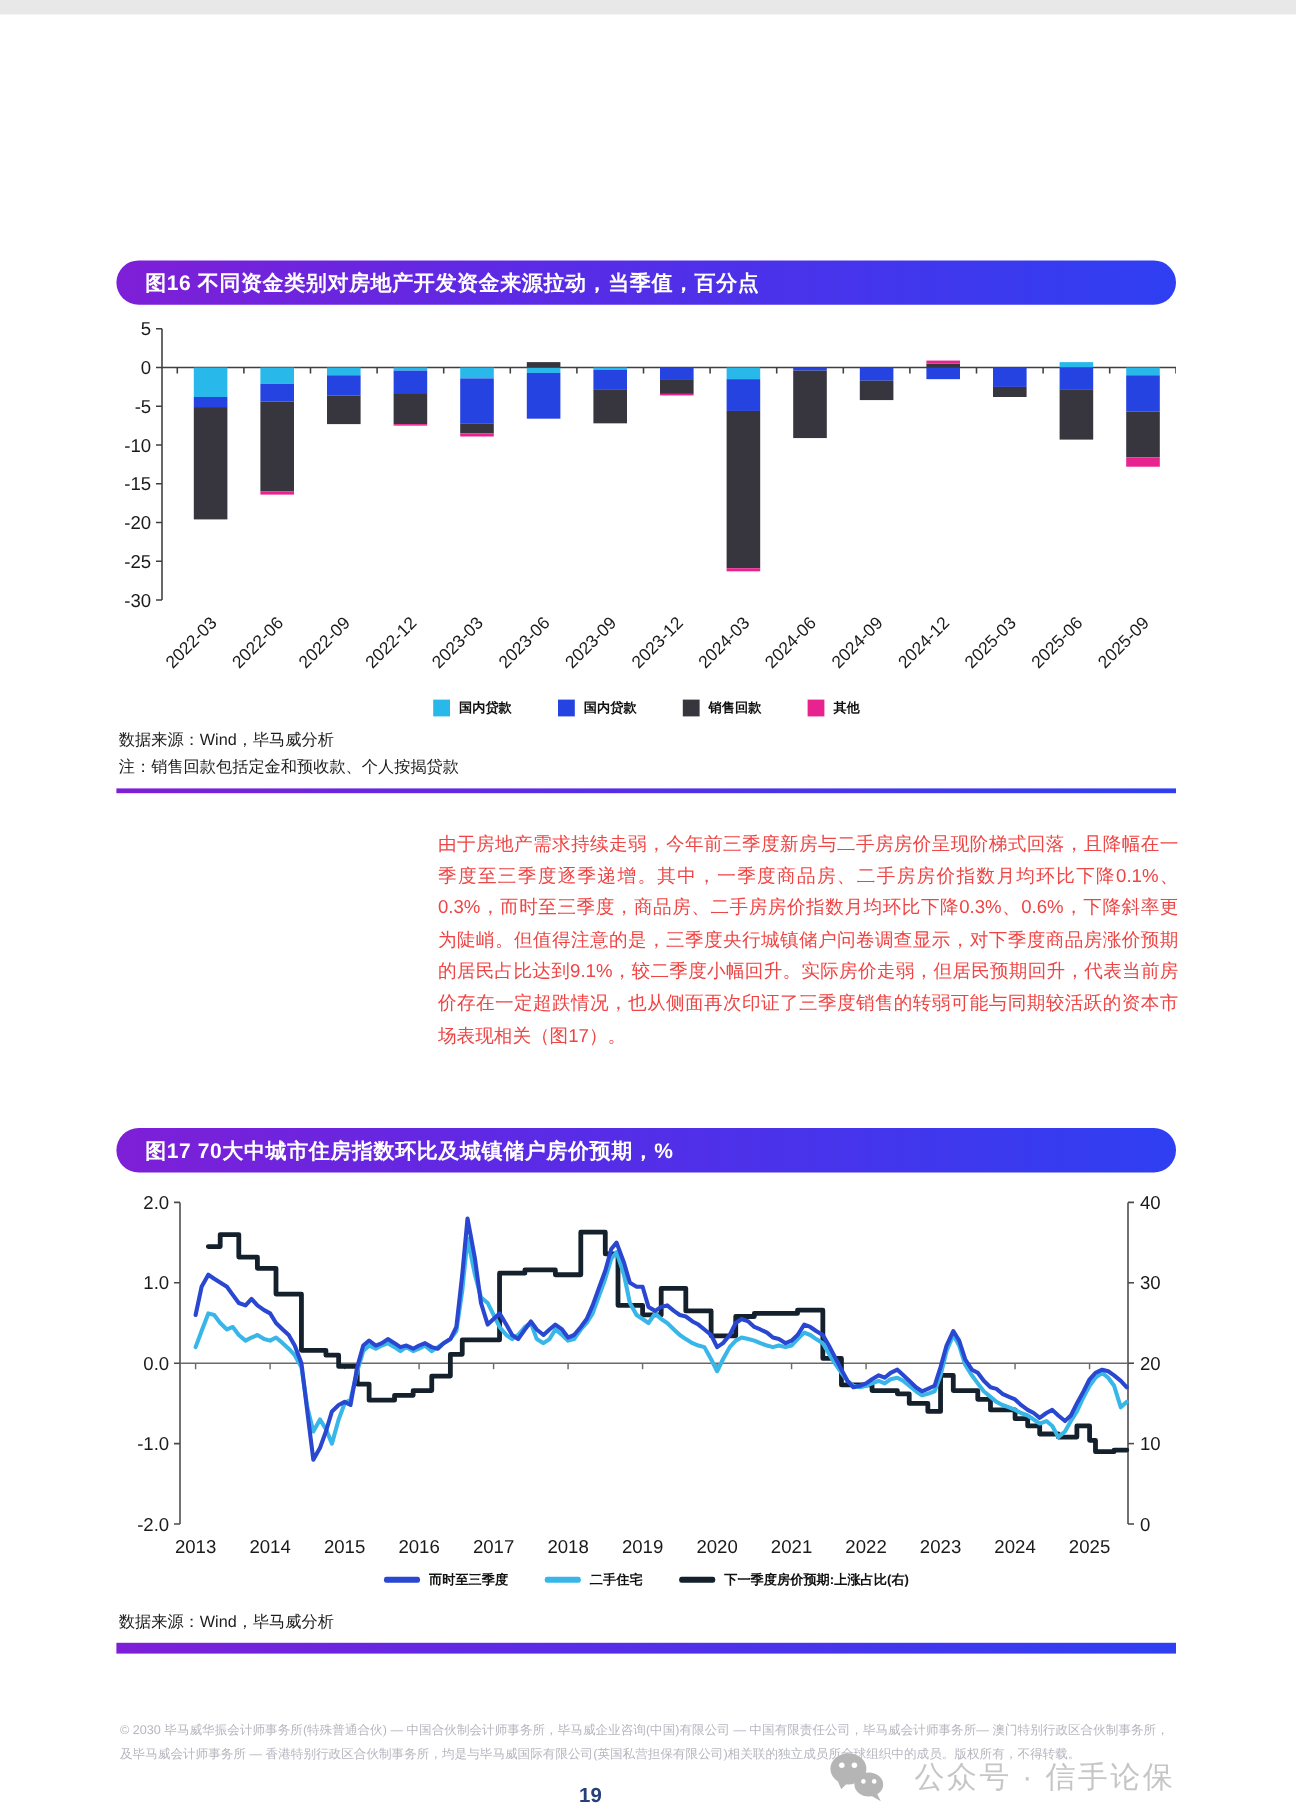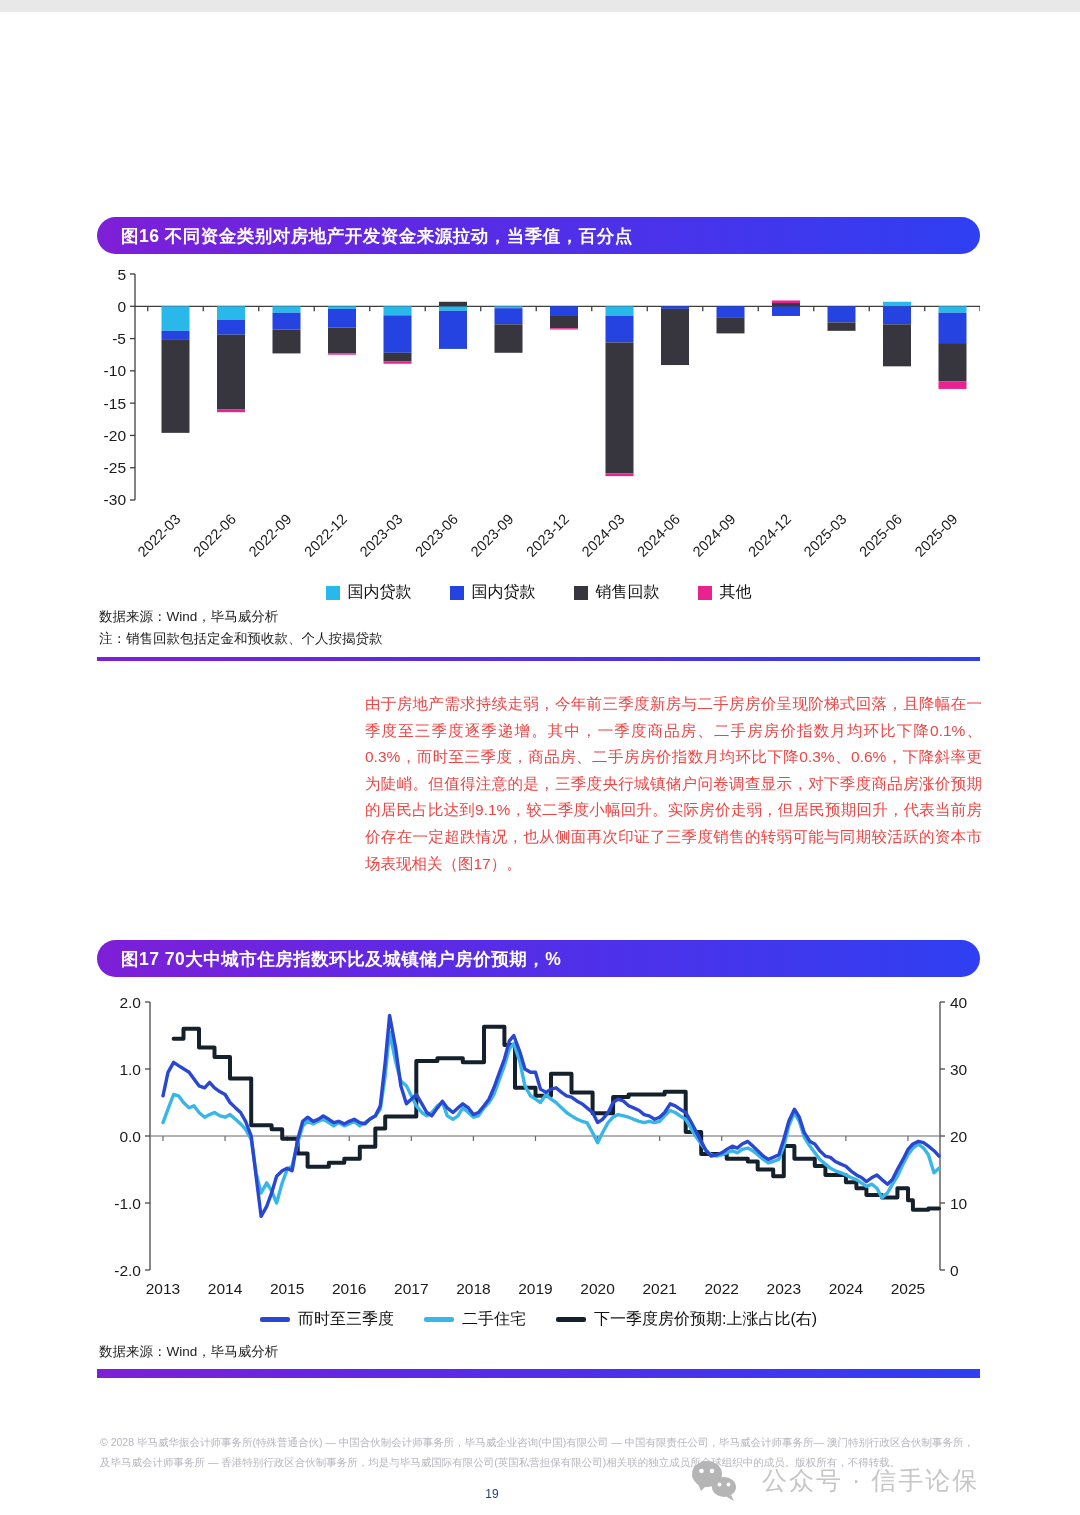--- a/index.html
+++ b/index.html
@@ -2,29 +2,29 @@
 <html><head>
 <meta charset="utf-8">
 <style>
   html,body{margin:0;padding:0;background:#e8e8e8;}
   .page{position:relative;width:1080px;height:1515px;background:#ffffff;font-family:"Liberation Sans",sans-serif;overflow:hidden;margin:12px auto;}
   .banner{position:absolute;left:97px;width:883px;height:37px;border-radius:19px;display:flex;align-items:center;padding-left:24px;box-sizing:border-box;background:linear-gradient(90deg,#7e1fd7 0%,#5c2ae5 38%,#2f3ff2 100%);}
   .banner span{color:#ffffff;font-weight:bold;font-size:17.5px;letter-spacing:.5px;}
   .chart-svg{position:absolute;left:97px;}
   svg text{font-family:"Liberation Sans",sans-serif;fill:#1a1a1a;}
   .legend-row{position:absolute;left:97px;width:883px;display:flex;justify-content:center;align-items:center;gap:38px;}
-  .legend-item{display:flex;align-items:center;gap:8px;font-size:16px;color:#111;}
+  .legend-item{display:flex;align-items:center;gap:8px;font-size:11px;color:#111;font-weight:bold;}
   .sw-square{width:14px;height:14px;display:inline-block;}
   .sw-line{width:30px;height:4.5px;border-radius:2px;display:inline-block;}
   .src-line{position:absolute;left:99px;font-size:13.5px;color:#1c1c1c;}
   .divider{position:absolute;left:97px;width:883px;height:3.5px;background:linear-gradient(90deg,#7e1fd7 0%,#5c2ae5 38%,#2f3ff2 100%);}
   .para{position:absolute;left:365px;top:679px;width:617px;font-size:15.5px;line-height:26.6px;color:#ef4444;text-align:justify;}
   .grad-bar{position:absolute;left:97px;width:883px;height:8.5px;background:linear-gradient(90deg,#7e1fd7 0%,#5c2ae5 38%,#2f3ff2 100%);}
   .footer-text{position:absolute;left:100px;top:1420px;width:880px;font-size:10.5px;line-height:20px;color:#b6b6bf;}
-  .page-num{position:absolute;left:0;top:1475px;width:984px;text-align:center;font-size:12px;color:#25407a;}
+  .page-num{position:absolute;left:0;top:1475px;width:984px;text-align:center;font-size:17px;color:#25407a;font-weight:bold;}
   .watermark{position:absolute;left:690px;top:1446px;display:flex;align-items:center;gap:24px;}
   .watermark .wm-text{font-size:25px;color:#c6c6c6;letter-spacing:2px;white-space:nowrap;}
 </style>
 </head>
 <body>
 
 <div class="page">
 
   <div class="banner" style="top:205px;">
     <span>图16 不同资金类别对房地产开发资金来源拉动，当季值，百分点</span>
@@ -219,21 +219,21 @@
       </div>
       <div class="legend-item">
         <span class="sw-line" style="background: rgb(21, 32, 45);"></span>
         <span>下一季度房价预期:上涨占比(右)</span>
       </div>
     </div>
   <div class="src-line" style="top:1331px;">数据来源：Wind，毕马威分析</div>
   <div class="grad-bar" style="top:1357px;"></div>
 
   <div class="footer-text">
-    <div>© 2028 毕马威华振会计师事务所(特殊普通合伙) — 中国合伙制会计师事务所，毕马威企业咨询(中国)有限公司 — 中国有限责任公司，毕马威会计师事务所— 澳门特别行政区合伙制事务所，</div>
+    <div>© 2030 毕马威华振会计师事务所(特殊普通合伙) — 中国合伙制会计师事务所，毕马威企业咨询(中国)有限公司 — 中国有限责任公司，毕马威会计师事务所— 澳门特别行政区合伙制事务所，</div>
     <div>及毕马威会计师事务所 — 香港特别行政区合伙制事务所，均是与毕马威国际有限公司(英国私营担保有限公司)相关联的独立成员所全球组织中的成员。版权所有，不得转载。</div>
   </div>
   <div class="page-num">19</div>
 
   <div class="watermark">
     <svg width="48" height="44" viewBox="0 0 48 44">
       <ellipse cx="17" cy="16" rx="15" ry="13" fill="#b5b5b5"></ellipse>
       <polygon points="8,26 11,33 17,27" fill="#b5b5b5"></polygon>
       <circle cx="11.5" cy="13" r="2.3" fill="#ffffff"></circle>
       <circle cx="22" cy="13" r="2.3" fill="#ffffff"></circle>

